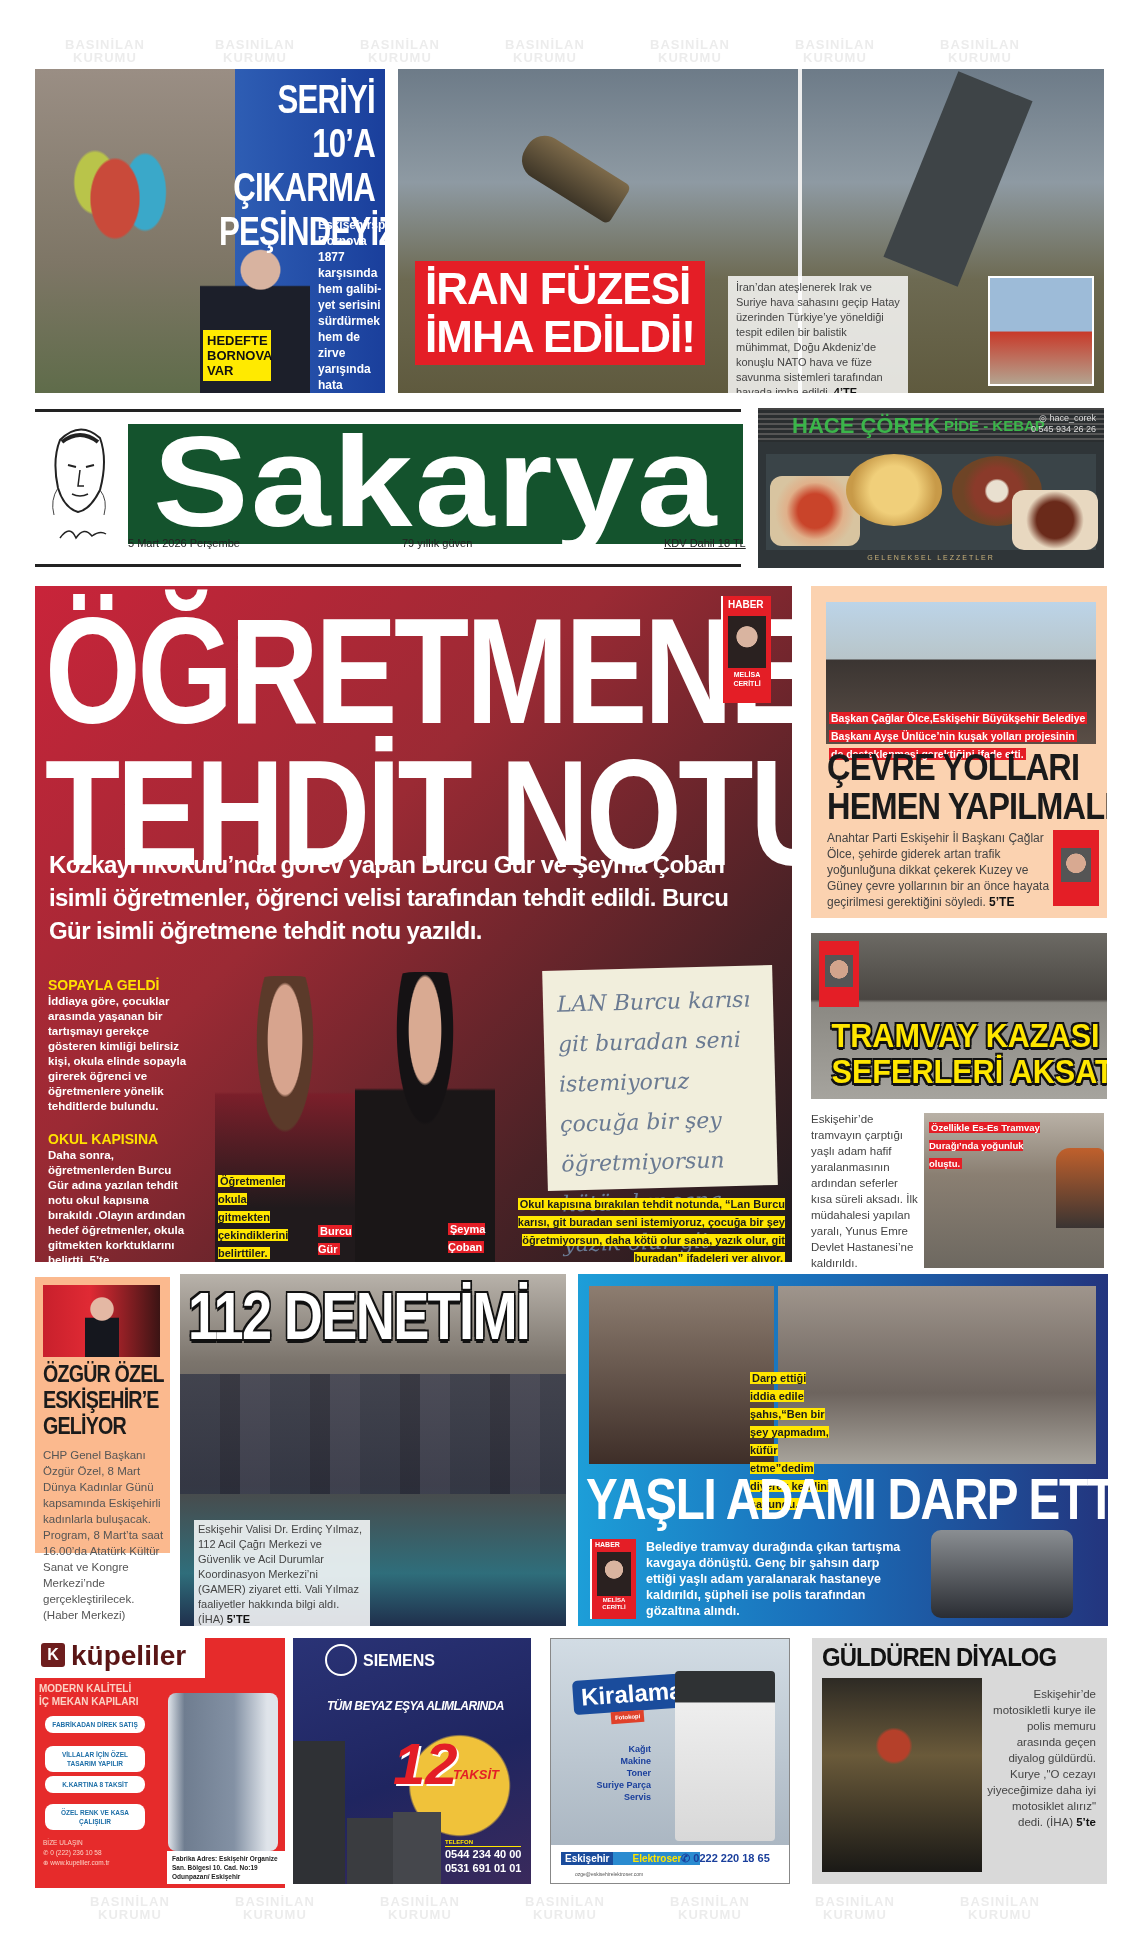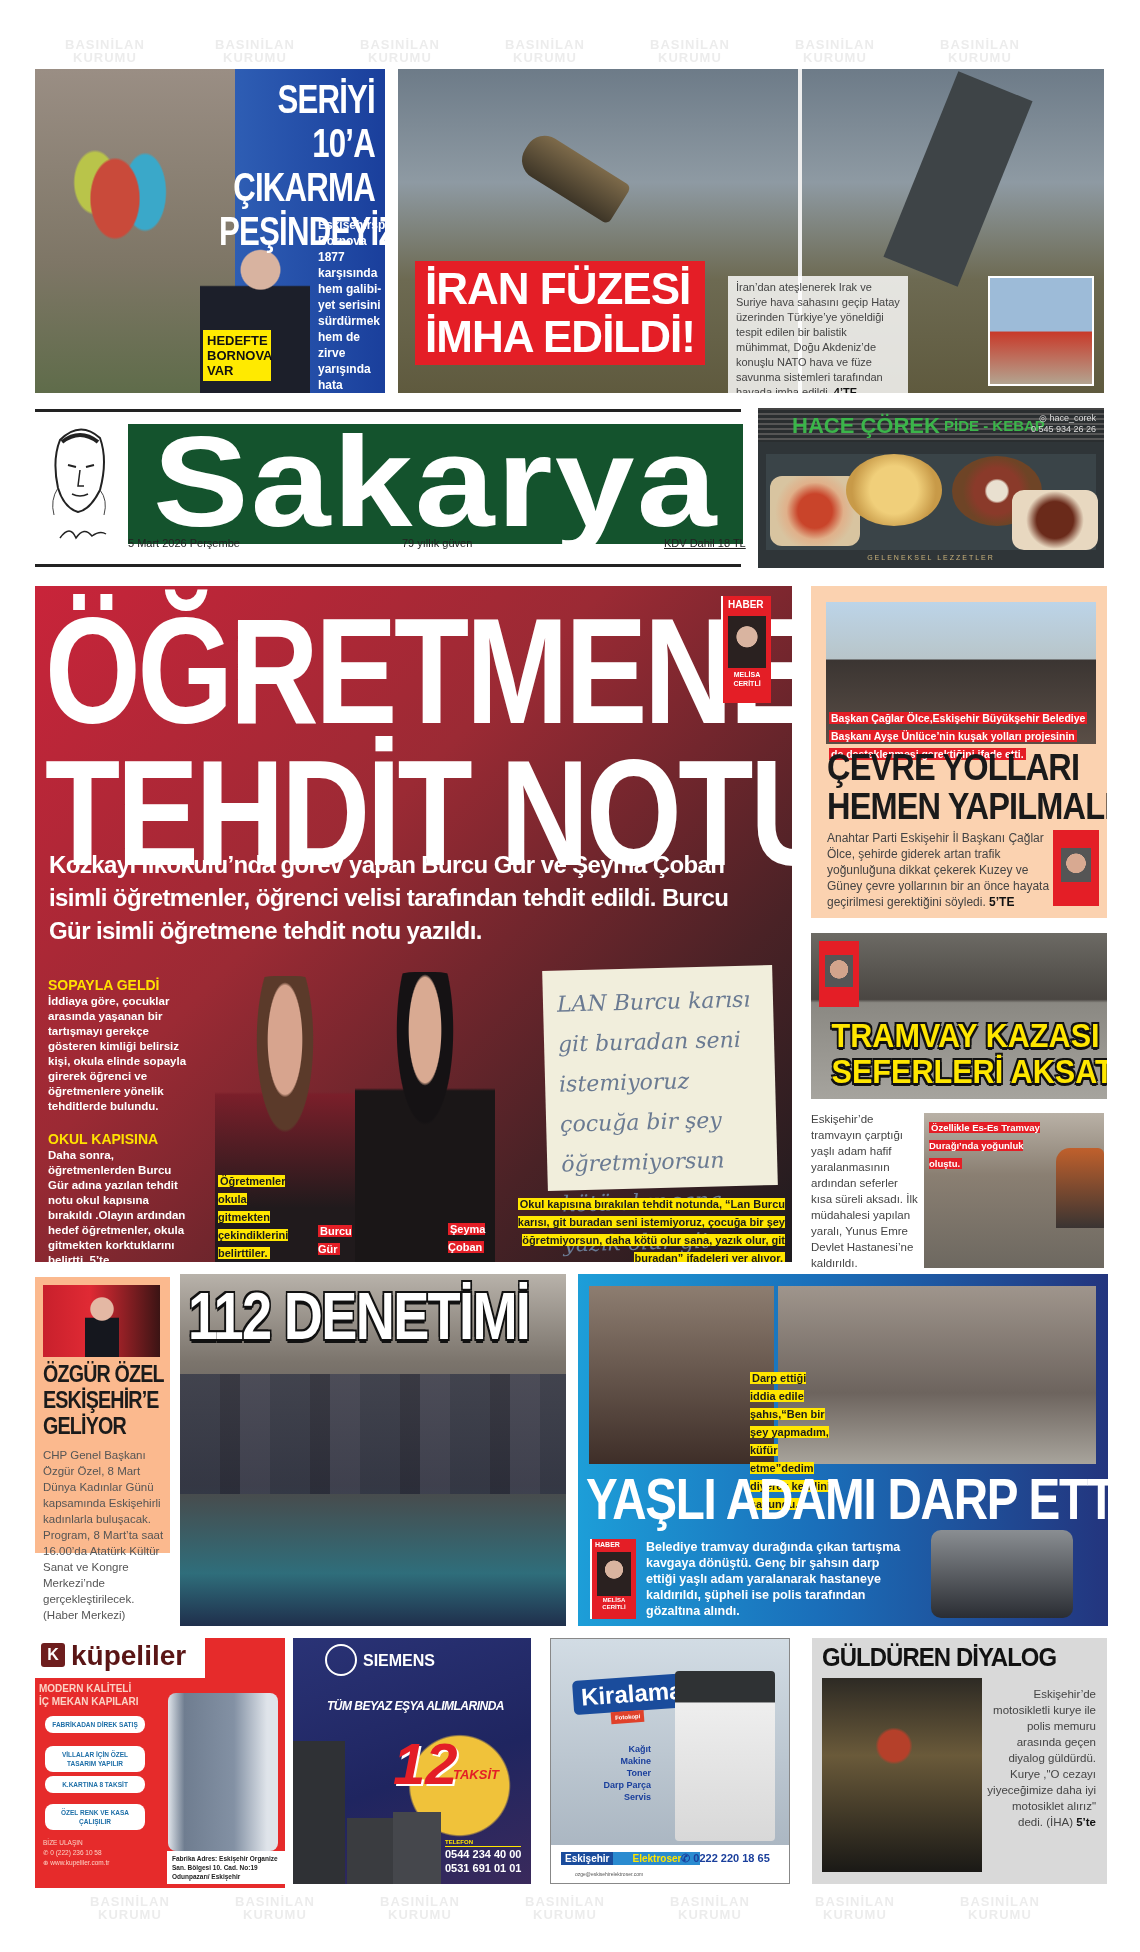--- a/index.html
+++ b/index.html
@@ -315,20 +315,21 @@
     <div>ÖZGÜR ÖZEL</div>
     <div>ESKİŞEHİR’E</div>
     <div>GELİYOR</div>
   </div>
   <div class="txt">CHP Genel Başkanı Özgür Özel, 8 Mart Dünya Kadınlar Günü kapsamında Eskişehirli kadınlarla buluşacak. Program, 8 Mart’ta saat 16.00’da Atatürk Kültür Sanat ve Kongre Merkezi’nde gerçekleştirilecek. (Haber Merkezi)</div>
 </div>
 
 <div id="denetim" class="abs">
   <div class="men"></div>
   <div class="h">112 DENETİMİ</div>
+  <div class="cap"><span>Eskişehir Valisi Dr. Erdinç Yılmaz, 112 Acil Çağrı Merkezi ve Güvenlik ve Acil Durumlar Koordinasyon Merkezi’ni (GAMER) ziyaret etti. Vali Yılmaz faaliyetler hakkında bilgi aldı. (İHA)</span> <b>5’TE</b></div>
 </div>
 
 <div id="yasli" class="abs">
   <div class="p1"></div>
   <div class="p2"></div>
   <div class="c1"><span class="yel">Darp ettiği iddia edile şahıs,“Ben bir şey yapmadım, küfür etme”dedim diyerek kendini savundu.</span></div>
   <div class="h">YAŞLI ADAMI DARP ETTİ</div>
   <div class="byline">
     <div class="lbl">HABER</div>
     <div class="ph"></div>
@@ -376,21 +377,21 @@
   </div>
 </div>
 
 <div id="kira" class="abs">
   <div class="tag">Kiralama</div>
   <div class="sub">Fotokopi</div>
   <div class="list">
     <div>Kağıt</div>
     <div>Makine</div>
     <div>Toner</div>
-    <div>Darp Parça</div>
+    <div>Suriye Parça</div>
     <div>Servis</div>
   </div>
   <div class="copier"></div>
   <div class="foot"></div>
   <div class="es"><span>Eskişehir</span><span>Elektroser</span></div>
   <div class="phone"><span>✆</span> <span>0222 220 18 65</span></div>
   <div class="mail">ozge@eskisehirelektroser.com</div>
 </div>
 
 <div id="guld" class="abs">

